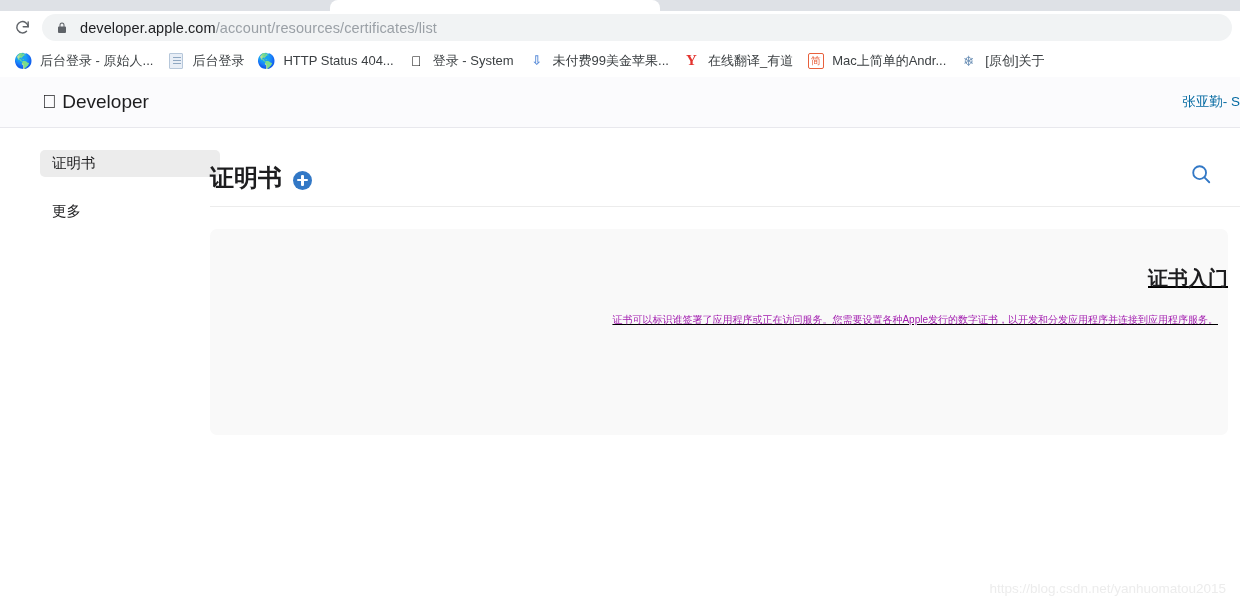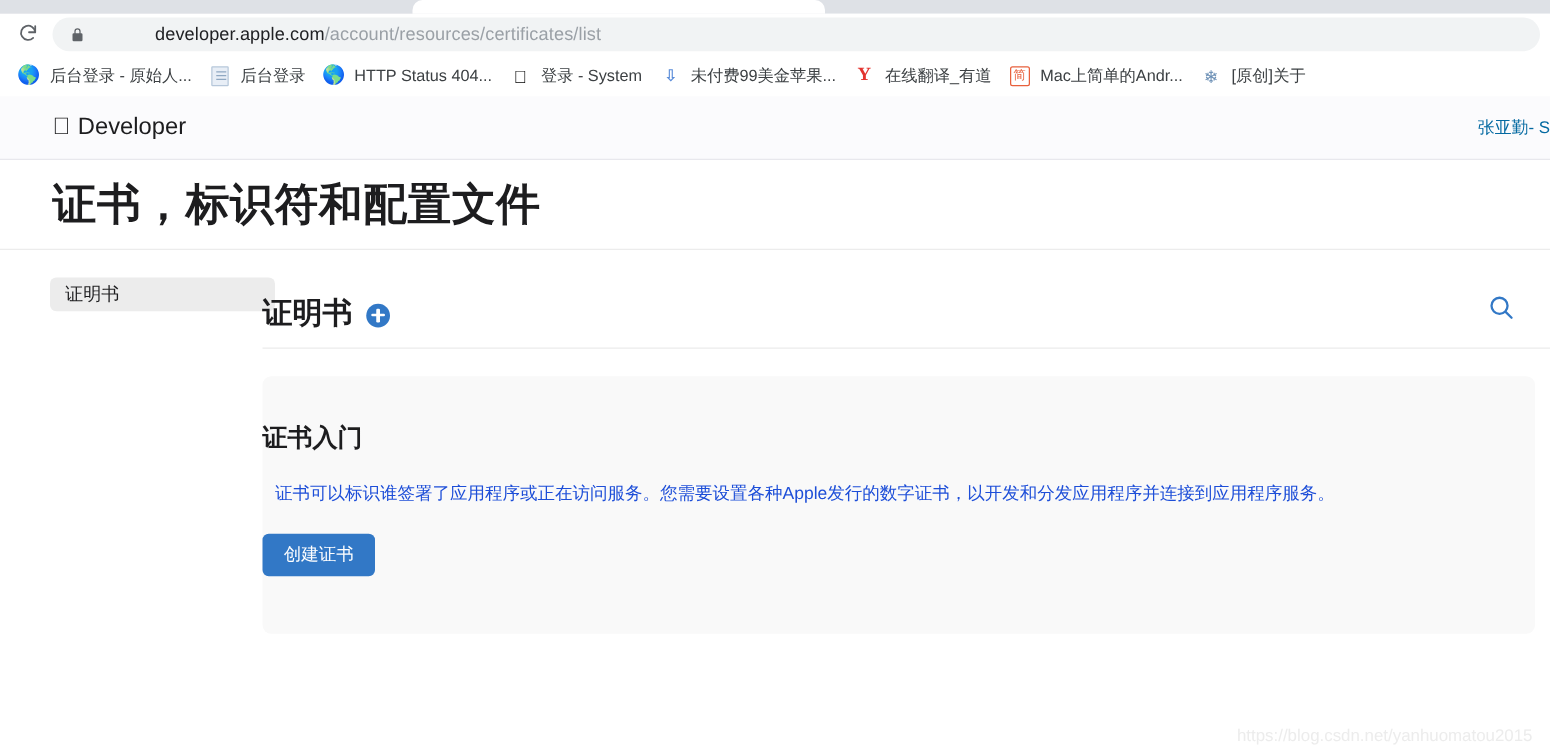--- a/index.html
+++ b/index.html
@@ -27,21 +27,21 @@
     position: absolute; left: 0; top: 11px; width: 1240px; height: 33px;
     background: #ffffff;
   }
   .reload-btn {
     position: absolute; left: 10px; top: 6px; width: 24px; height: 24px;
     display: flex; align-items: center; justify-content: center;
   }
   .omnibox {
     position: absolute; left: 42px; top: 3px; width: 1190px; height: 27px;
     background: #f1f3f4; border-radius: 14px;
-    display: flex; align-items: center; gap: 44px;
+    display: flex; align-items: center;
   }
   .lock-icon { margin-left: 14px; display: flex; align-items: center; }
   .url-text {
     margin-left: 12px; font-size: 14.5px; color: #9aa0a6;
     letter-spacing: .1px; white-space: nowrap;
   }
   .url-text .host { color: #202124; }
 
   .bookmarks {
     position: absolute; left: 0; top: 44px; width: 1240px; height: 33px;
@@ -136,26 +136,27 @@
   .add-btn:after  { width: 2.4px; height: 11px; }
   .search-btn {
     position: absolute; right: 24px; top: 11px;
     width: 30px; height: 30px; display:flex; align-items:center; justify-content:center;
   }
 
   .card {
     margin-top: 22px; margin-right: 12px;
     background: #f9f9f9; border-radius: 7px;
     height: 206px; display: flex; flex-direction: column;
-    align-items: flex-start; justify-content: flex-start;
+    align-items: flex-end; justify-content: flex-start;
     padding-top: 36px;
+    text-decoration: underline;
   }
   .card-title { font-size: 20px; font-weight: 600; color: #1d1d1f; }
   .card-desc {
-    margin-top: 20px; font-size: 14px; color: #1d4ed8;
+    margin-top: 20px; font-size: 10px; color: #a21caf;
     text-align: center; line-height: 1.5;
     max-width: 960px; padding: 0 10px;
   }
   .cta {
     margin-top: 22px; background: #3278c6; color: #ffffff;
     font-size: 14px; border: none; border-radius: 5px;
     padding: 8px 17px; cursor: pointer;
     font-family: "Liberation Sans", sans-serif;
   }
 
@@ -234,49 +235,48 @@
 <div class="site">
 
   <div class="dev-header">
     <div class="dev-brand">
       <span class="apple-glyph"></span>
       <span>Developer</span>
     </div>
     <div class="dev-user">张亚勤- S</div>
   </div>
 
-  <div class="page-title-bar">
-    <h1 class="page-title">证书，标识符和配置文件</h1>
-  </div>
 
   <div class="body-wrap">
 
     <nav class="sidebar">
       <div class="side-item active">
         <span>证明书</span>
+      </div>
+      <div class="side-item">
+        <span>更多</span>
       </div>
     </nav>
 
     <section class="content">
       <div class="content-head">
         <span class="content-title">证明书</span>
         <span class="add-btn"></span>
         <span class="search-btn">
           <span>
             <svg width="22" height="22" viewBox="0 0 24 24" fill="none" stroke="#3278c6" stroke-width="2" stroke-linecap="round">
               <circle cx="10.5" cy="10.5" r="7"></circle>
               <line x1="16" y1="16" x2="21" y2="21"></line>
             </svg>
           </span>
         </span>
       </div>
 
       <div class="card">
         <div class="card-title">证书入门</div>
         <div class="card-desc">证书可以标识谁签署了应用程序或正在访问服务。您需要设置各种Apple发行的数字证书，以开发和分发应用程序并连接到应用程序服务。</div>
-        <button class="cta">创建证书</button>
       </div>
     </section>
 
   </div>
 
   <div class="watermark">https://blog.csdn.net/yanhuomatou2015</div>
 </div>
 
 </body></html>

